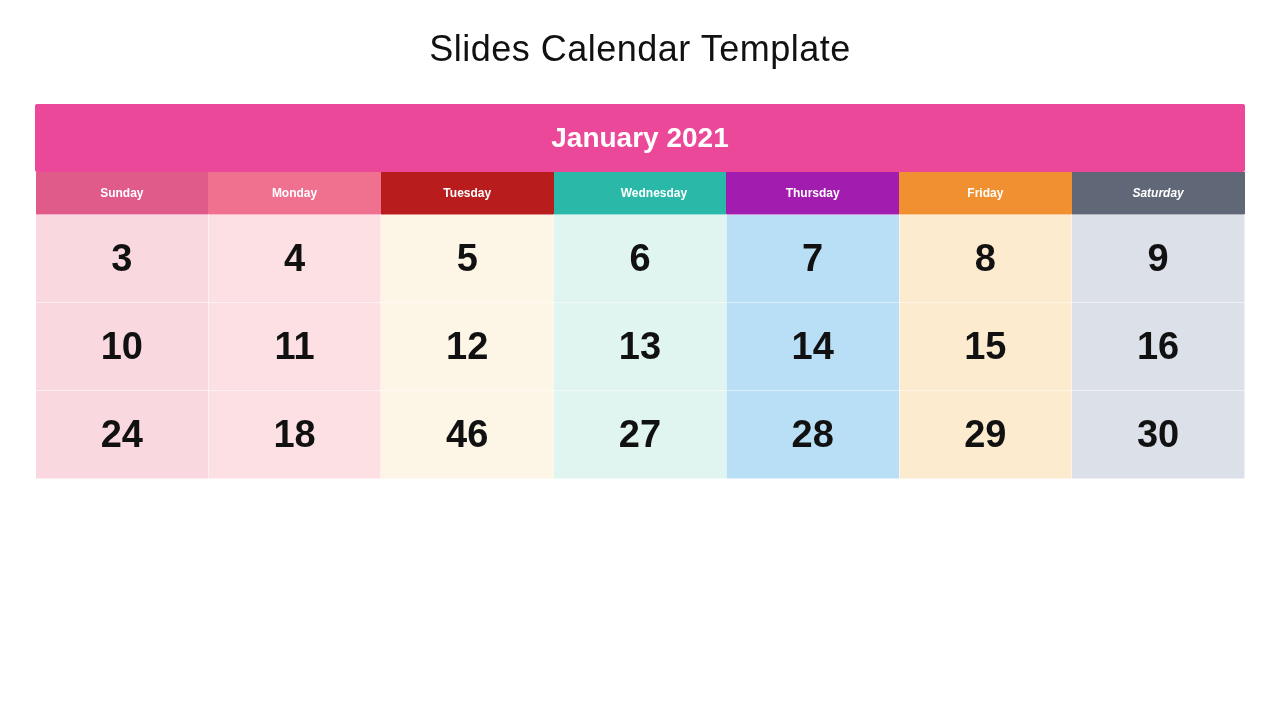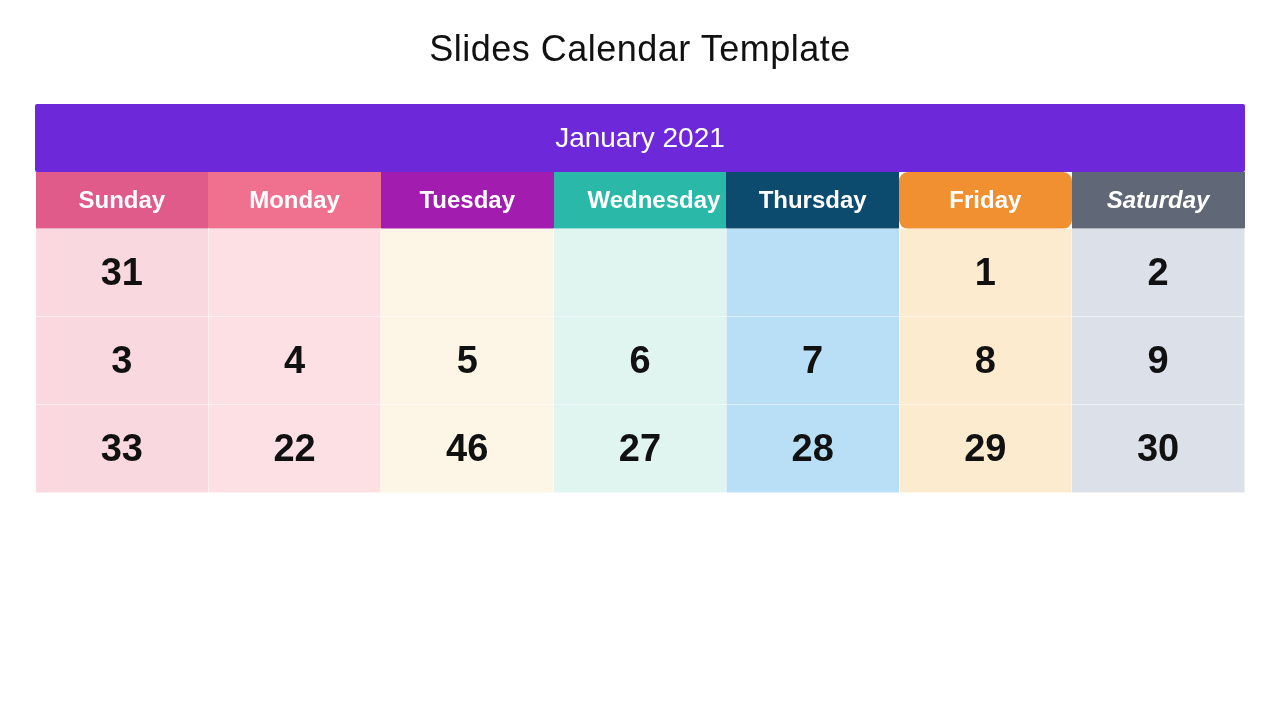--- a/index.html
+++ b/index.html
@@ -18,47 +18,47 @@
       font-weight: 400;
       color: #111;
       margin-top: 28px;
       margin-bottom: 34px;
       letter-spacing: 0.5px;
     }
     .calendar-wrapper {
       width: 1210px;
     }
     .calendar-header {
-      background: #6d28d9;
+      background: #ec4899;
       color: #fff;
       font-size: 28px;
-      font-weight: 400;
+      font-weight: 700;
       text-align: center;
       padding: 18px 0;
       border-radius: 2px;
       margin-bottom: 0;
     }
     .calendar-grid {
       width: 100%;
       border-collapse: collapse;
       table-layout: fixed;
     }
     .day-header {
       text-align: center;
       font-weight: 700;
-      font-size: 24px;
+      font-size: 12px;
       color: #fff;
       padding: 14px 0;
     }
     .day-header.sunday    { background: #e05a8a; }
     .day-header.monday    { background: #f07090; margin-top: 31px; }
-    .day-header.tuesday   { background: #a21caf; }
+    .day-header.tuesday   { background: #b91c1c; }
     .day-header.wednesday { background: #2ab8a8; padding-left: 28px; }
-    .day-header.thursday  { background: #0c4a6e; }
-    .day-header.friday    { background: #f09030; border-radius: 9px; }
+    .day-header.thursday  { background: #a21caf; }
+    .day-header.friday    { background: #f09030; }
     .day-header.saturday  { background: #606878; font-style: italic; }
 
     .day-cell {
       text-align: center;
       font-size: 38px;
       font-weight: 900;
       color: #111;
       height: 88px;
       vertical-align: middle;
       border: 1px solid rgba(255,255,255,0.5);
@@ -86,40 +86,40 @@
           <th class="day-header monday">Monday</th>
           <th class="day-header tuesday">Tuesday</th>
           <th class="day-header wednesday">Wednesday</th>
           <th class="day-header thursday">Thursday</th>
           <th class="day-header friday">Friday</th>
           <th class="day-header saturday">Saturday</th>
         </tr>
     </thead>
     <tbody id="calendar-body">
         <tr>
-          <td class="day-cell sunday">31</td>
-          <td class="day-cell monday empty"></td>
-          <td class="day-cell tuesday empty"></td>
-          <td class="day-cell wednesday empty"></td>
-          <td class="day-cell thursday empty"></td>
-          <td class="day-cell friday">1</td>
-          <td class="day-cell saturday">2</td>
-        </tr>
-        <tr>
           <td class="day-cell sunday">3</td>
           <td class="day-cell monday">4</td>
           <td class="day-cell tuesday">5</td>
           <td class="day-cell wednesday">6</td>
           <td class="day-cell thursday">7</td>
           <td class="day-cell friday">8</td>
           <td class="day-cell saturday">9</td>
         </tr>
         <tr>
-          <td class="day-cell sunday">33</td>
-          <td class="day-cell monday">22</td>
+          <td class="day-cell sunday">10</td>
+          <td class="day-cell monday">11</td>
+          <td class="day-cell tuesday">12</td>
+          <td class="day-cell wednesday">13</td>
+          <td class="day-cell thursday">14</td>
+          <td class="day-cell friday">15</td>
+          <td class="day-cell saturday">16</td>
+        </tr>
+        <tr>
+          <td class="day-cell sunday">24</td>
+          <td class="day-cell monday">18</td>
           <td class="day-cell tuesday">46</td>
           <td class="day-cell wednesday">27</td>
           <td class="day-cell thursday">28</td>
           <td class="day-cell friday">29</td>
           <td class="day-cell saturday">30</td>
         </tr>
       </tbody>
   </table>
 </div>
 

